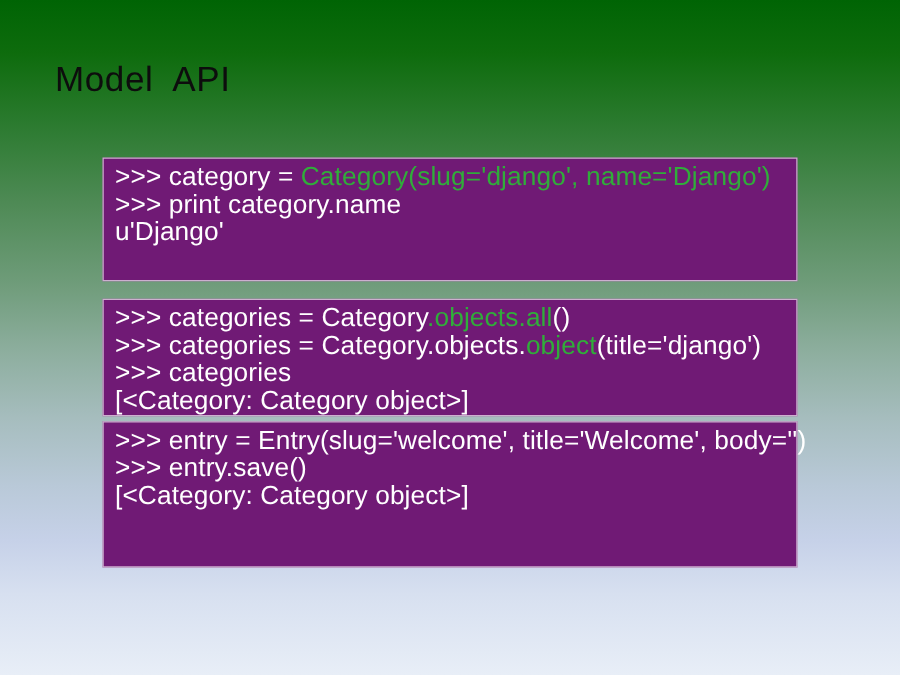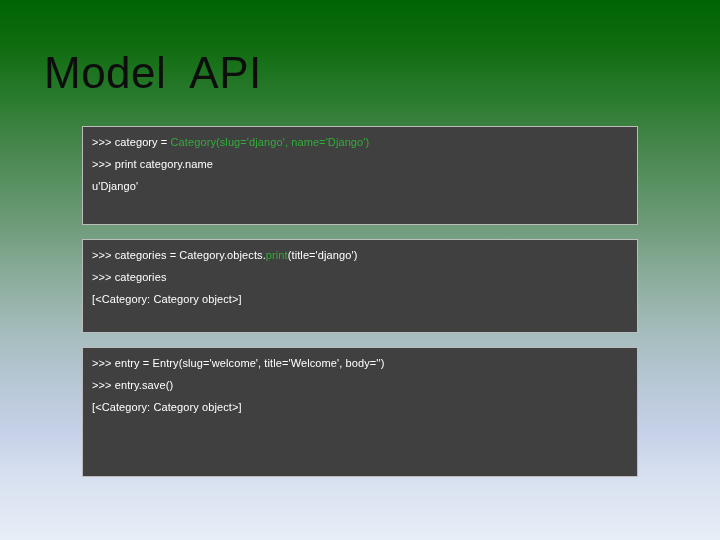--- a/index.html
+++ b/index.html
@@ -23,59 +23,60 @@
       #b9c9d8 72%,
       #c6d1e8 80%,
       #d7e0f0 88%,
       #e8eef7 100%);
   }
   .slide-title {
     position: absolute;
     left: 44px;
     top: 48px;
     margin: 0;
-    font-size: 44px;
+    font-size: 28px;
     font-weight: 400;
     letter-spacing: 0.5px;
     color: #0d0d0d;
     white-space: pre;
   }
   .code-block {
     position: absolute;
     left: 82px;
     width: 556px;
     box-sizing: border-box;
-    background: #404040;
+    background: #701a75;
     border: 1px solid rgba(255,255,255,0.65);
     padding: 4px 9px 3px 9px;
     font-family: "Liberation Sans", sans-serif;
-    font-size: 11px;
+    font-size: 21px;
     line-height: 22px;
     letter-spacing: 0.1px;
   }
   #code-block-0 { top: 126px; height: 99px; }
   #code-block-1 { top: 239px; height: 94px; }
-  #code-block-2 { top: 347px; height: 130px; }
+  #code-block-2 { top: 337px; height: 117px; }
   .code-line { white-space: pre; }
   .seg-w { color: #ffffff; }
   .seg-g { color: #30ad3a; }
 </style>
 </head>
 <body>
 
 <h1 class="slide-title">Model  API</h1>
 
 <div id="code-block-0" class="code-block">
     <div class="code-line"><span class="seg-w">&gt;&gt;&gt; category = </span><span class="seg-g">Category(slug='django', name='Django')</span></div>
     <div class="code-line"><span class="seg-w">&gt;&gt;&gt; print category.name</span></div>
     <div class="code-line"><span class="seg-w">u'Django'</span></div>
   </div>
 
 <div id="code-block-1" class="code-block">
-    <div class="code-line"><span class="seg-w">&gt;&gt;&gt; categories = Category.objects.</span><span class="seg-g">print</span><span class="seg-w">(title='django')</span></div>
+    <div class="code-line"><span class="seg-w">&gt;&gt;&gt; categories = Category</span><span class="seg-g">.objects.all</span><span class="seg-w">()</span></div>
+    <div class="code-line"><span class="seg-w">&gt;&gt;&gt; categories = Category.objects.</span><span class="seg-g">object</span><span class="seg-w">(title='django')</span></div>
     <div class="code-line"><span class="seg-w">&gt;&gt;&gt; categories</span></div>
     <div class="code-line"><span class="seg-w">[&lt;Category: Category object&gt;]</span></div>
   </div>
 
 <div id="code-block-2" class="code-block">
     <div class="code-line"><span class="seg-w">&gt;&gt;&gt; entry = Entry(slug='welcome', title='Welcome', body='')</span></div>
     <div class="code-line"><span class="seg-w">&gt;&gt;&gt; entry.save()</span></div>
     <div class="code-line"><span class="seg-w">[&lt;Category: Category object&gt;]</span></div>
   </div>
 

